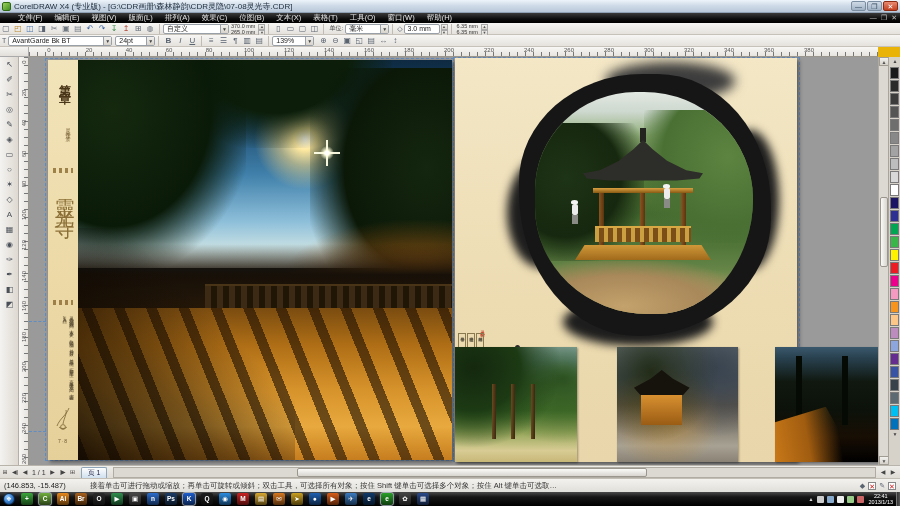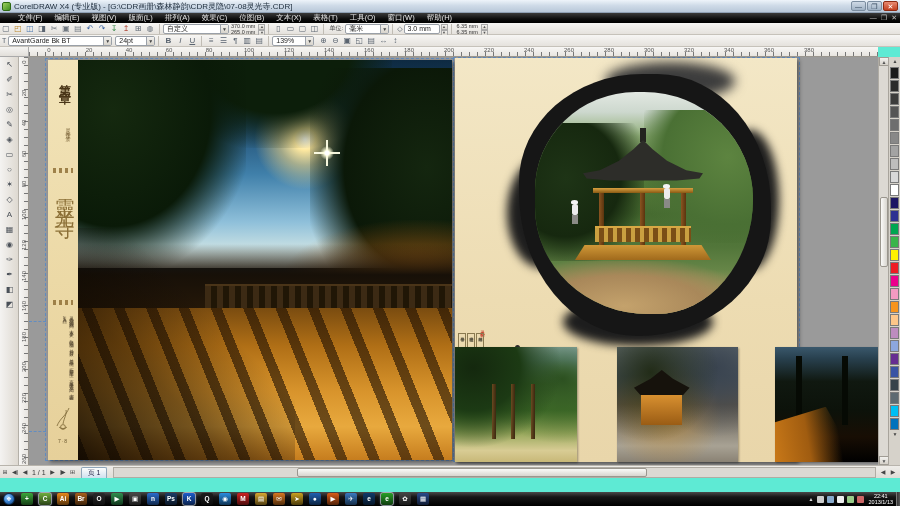--- a/index.html
+++ b/index.html
@@ -1,18 +1,18 @@
 <!DOCTYPE html>
 <html><head>
 <meta charset="utf-8">
 <style>
   *{margin:0;padding:0;box-sizing:border-box;}
   html,body{width:900px;height:506px;overflow:hidden;}
   body{font-family:"Liberation Sans","DejaVu Sans",sans-serif;}
-  #app{position:absolute;width:900px;height:506px;background:#5eead4;overflow:hidden;}
+  #app{position:absolute;width:900px;height:506px;background:#eab308;overflow:hidden;}
 
   
   .titlebar{position:absolute;left:0;top:0;width:900px;height:13px;
     background:linear-gradient(180deg,#eef4fa 0%,#cfdbe8 45%,#b9c8d9 100%);
     border-bottom:1px solid #8fa0b4;display:flex;align-items:center;font-size:8px;color:#1c2b3a;}
   .app-ico{width:9px;height:9px;margin:0 3px 0 2px;border-radius:2px;
     background:linear-gradient(135deg,#9ed060,#3f8f1f);border:1px solid #2d6a12;flex:0 0 auto;}
   .win-btns{position:absolute;right:2px;top:1px;display:flex;gap:1px;}
   .wbtn{width:15px;height:10px;font-size:7px;line-height:9px;text-align:center;color:#fff;
     border:1px solid #7b8da0;border-radius:2px;background:linear-gradient(#cfdae6,#9fb1c4);color:#33475c;}
@@ -561,20 +561,30 @@
         <span class="navbtn">⊞</span>
       </span>
     <span class="pagetab">页 1</span>
     <span class="hscroll">
       <span class="hthumb"></span>
     </span>
     <span class="navbtn">◀</span>
     <span class="navbtn" style="margin-right:2px;">▶</span>
   </div>
 
+  <div class="statusbar">
+    <span class="coords">(146.853, -15.487)</span>
+    <span class="hint">接着单击可进行拖动或缩放；再单击可旋转或倾斜；双击工具，可选择所有对象；按住 Shift 键单击可选择多个对象；按住 Alt 键单击可选取…</span>
+    <span class="sb-right">
+      <span style="font-size:7px;color:#5a6470;">◆</span>
+      <span class="sb-swatch">✕</span>
+      <span style="font-size:7px;color:#5a6470;">✎</span>
+      <span class="sb-swatch">✕</span>
+    </span>
+  </div>
 
   <div class="taskbar">
     <div class="orb">❖</div>
     <span id="task-icons" style="display:flex;align-items:center;">
         <div class="tico" style="background: linear-gradient(rgb(58, 166, 58), rgb(0, 0, 0) 160%);">+</div>
         <div class="tico active" style="background: linear-gradient(rgb(111, 174, 60), rgb(0, 0, 0) 160%);">C</div>
         <div class="tico" style="background: linear-gradient(rgb(232, 137, 28), rgb(0, 0, 0) 160%);">Ai</div>
         <div class="tico" style="background: linear-gradient(rgb(168, 96, 28), rgb(0, 0, 0) 160%);">Br</div>
         <div class="tico" style="background: linear-gradient(rgb(43, 43, 43), rgb(0, 0, 0) 160%);">O</div>
         <div class="tico" style="background: linear-gradient(rgb(47, 143, 78), rgb(0, 0, 0) 160%);">▶</div>

